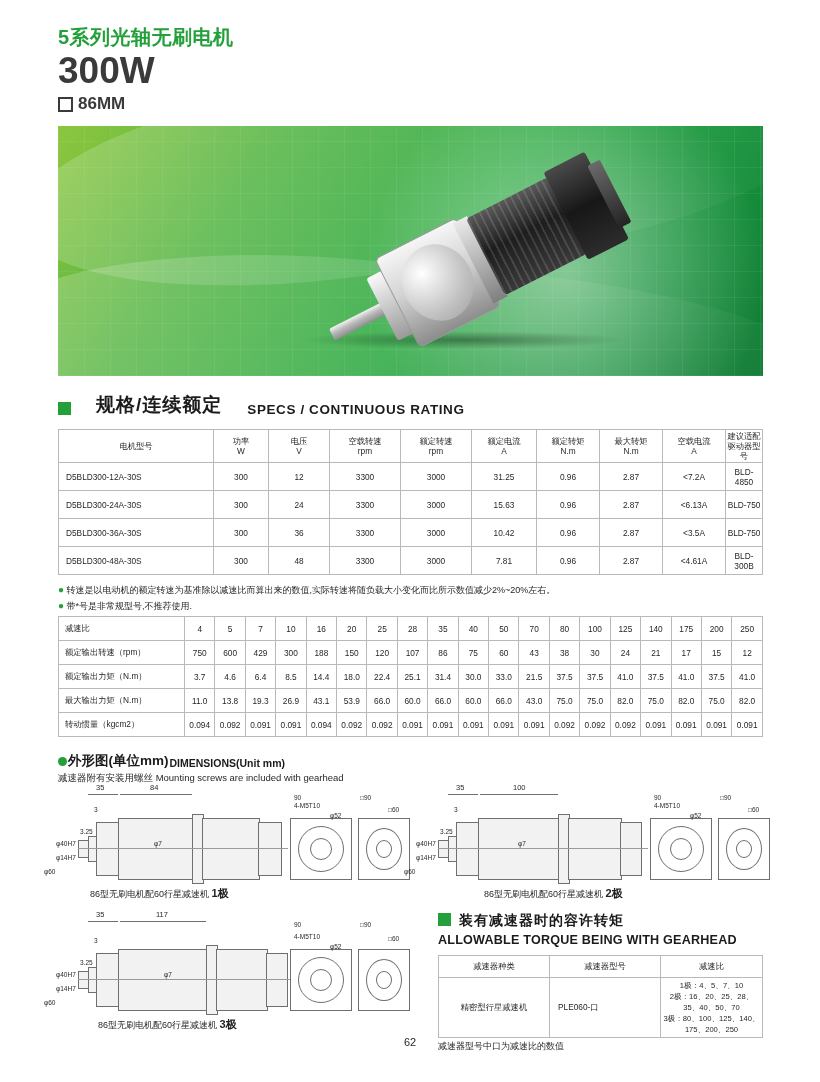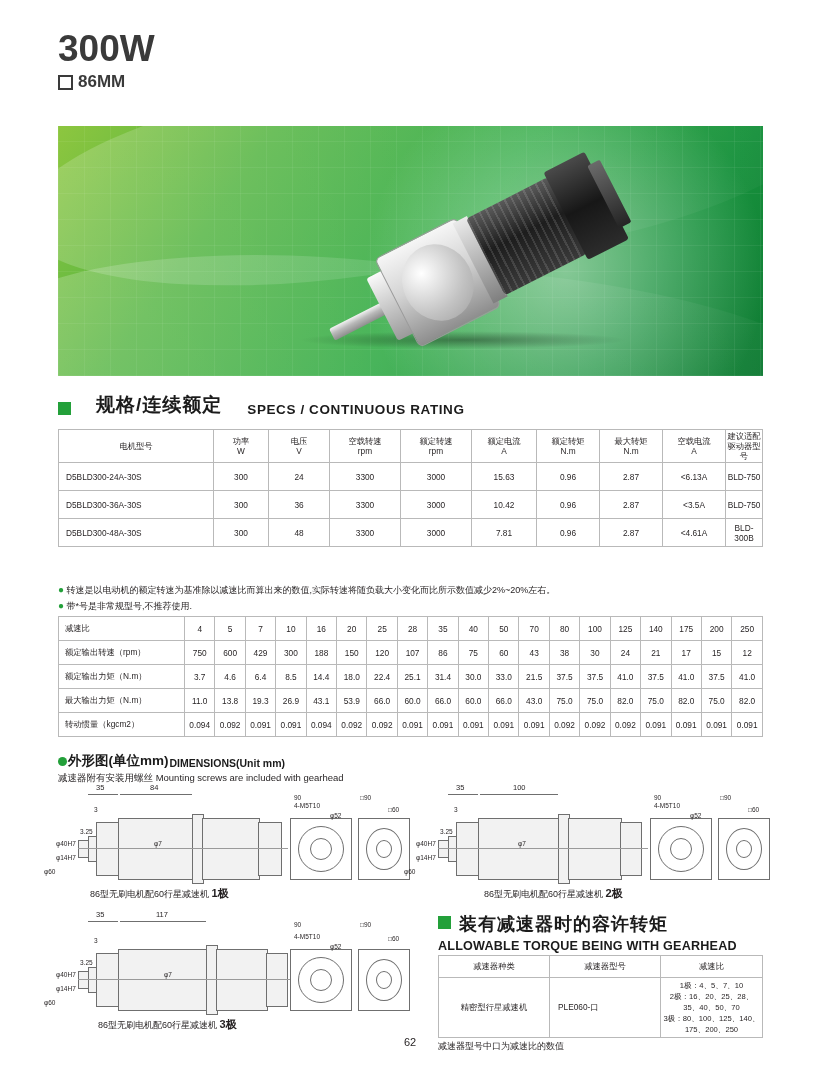--- a/index.html
+++ b/index.html
@@ -116,39 +116,40 @@
   .ln{position:absolute;background:#6f6f6f;}
   .lbl{position:absolute;font-size:6.5px;color:#231f20;white-space:nowrap;}
   .lbl9{position:absolute;font-size:7.5px;color:#231f20;white-space:nowrap;}
   .circ{position:absolute;border:1px solid #6f6f6f;border-radius:50%;}
   .rect{position:absolute;border:1px solid #6f6f6f;}
   .rectf{position:absolute;border:1px solid #6f6f6f;background:#f2f2f2;}
 
   
   .tq-head{position:absolute;left:438px;top:912px;}
   .tq-head .r1{display:flex;align-items:center;gap:8px;}
-  .tq-head .cn{font-size:18px;font-weight:bold;color:#1b1b1b;letter-spacing:1px;}
+  .tq-head .cn{font-size:14px;font-weight:bold;color:#1b1b1b;letter-spacing:1px;}
   .tq-head .en{font-size:12.6px;font-weight:bold;color:#1b1b1b;margin-top:3px;letter-spacing:.2px;}
   .t3{position:absolute;left:438px;top:955px;width:325px;font-size:8.3px;}
   .t3 th,.t3 td{border:1px solid #b9b9b9;text-align:center;color:#231f20;}
   .t3 th{height:19px;font-weight:normal;}
   .t3 td{height:17px;}
   .t3 .tall{height:54px;vertical-align:middle;}
   .t3 .ratio{line-height:11px;font-size:7.6px;padding:2px 2px;}
   .t3 .lft{text-align:left;padding-left:8px;}
   .tq-foot{position:absolute;left:438px;top:1040px;font-size:9px;color:#231f20;}
 
   .pg{position:absolute;left:0;top:1036px;width:820px;text-align:center;font-size:11px;color:#231f20;}
 </style>
 </head>
 <body>
 
 <div class="page">
 
   <div class="hdr">
+    <div class="series">5系列光轴无刷电机</div>
     <div class="watt">300W</div>
     <div class="size">
       <span class="sq"></span>
       <span>86MM</span>
     </div>
   </div>
 
   <div class="hero">
     <div class="grid"></div>
     <div class="swoosh"></div>
@@ -206,20 +207,32 @@
         <div>最大转矩</div>
             <div>N.m</div>
       </th>
       <th style="width:60px">
         <div>空载电流</div>
             <div>A</div>
       </th>
       <th>
         <div>建议适配驱动器型号</div>
       </th>
+    </tr>
+    <tr>
+      <td class="lft">D5BLD300-12A-30S</td>
+      <td>300</td>
+      <td>12</td>
+      <td>3300</td>
+      <td>3000</td>
+      <td>31.25</td>
+      <td>0.96</td>
+      <td>2.87</td>
+      <td>&lt;7.2A</td>
+      <td>BLD-4850</td>
     </tr>
     <tr>
       <td class="lft">D5BLD300-24A-30S</td>
       <td>300</td>
       <td>24</td>
       <td>3300</td>
       <td>3000</td>
       <td>15.63</td>
       <td>0.96</td>
       <td>2.87</td>

